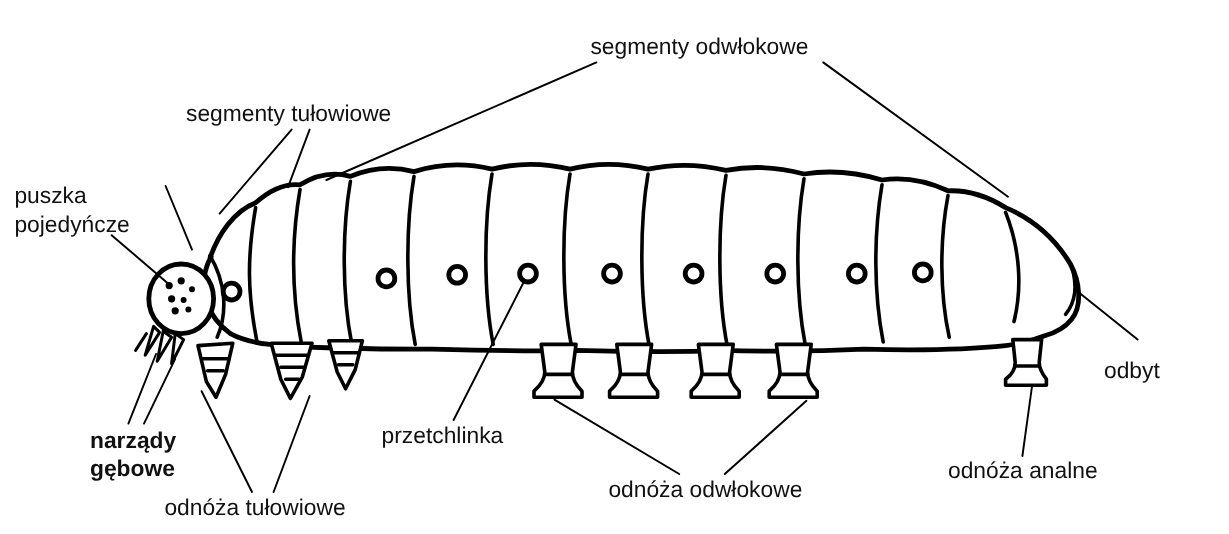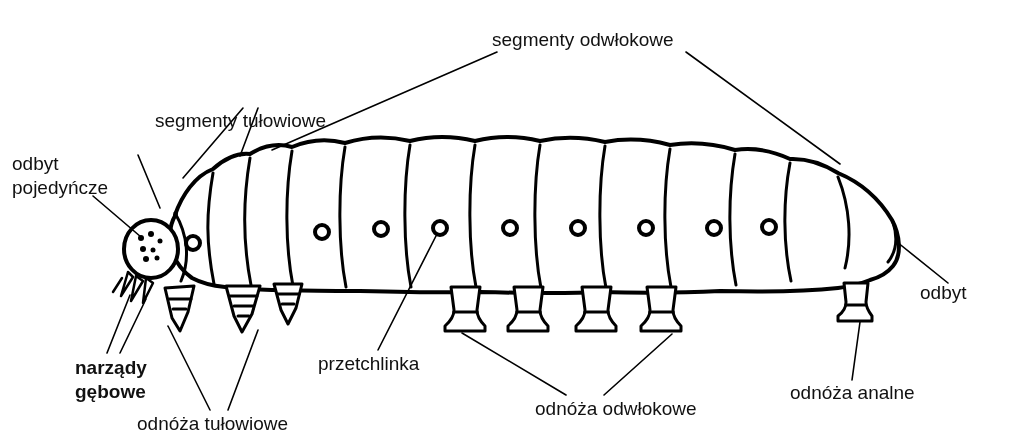--- a/index.html
+++ b/index.html
@@ -143,30 +143,30 @@
       <line x1="378" y1="350" x2="437" y2="234"></line>
       <line x1="566" y1="395" x2="462" y2="333"></line>
       <line x1="604" y1="395" x2="672" y2="334"></line>
       <line x1="852" y1="380" x2="860" y2="322"></line>
       <line x1="948" y1="283" x2="897" y2="242"></line>
     </g>
   </svg>
 
   <div class="lbl" style="left:492px; top:28px;">segmenty odwłokowe</div>
 
-  <div class="lbl" style="left:155px; top:84px;margin-top:25px;">segmenty tułowiowe</div>
+  <div class="lbl" style="left:155px; top:84px;">segmenty tułowiowe</div>
 
 
-  <div class="lbl wrap" style="left:12px; top:152px; width:112px;">odbyt pojedyńcze</div>
+  <div class="lbl wrap" style="left:12px; top:152px; width:112px;">puszka pojedyńcze</div>
 
   <div class="lbl wrap" style="left:75px; top:356px; width:96px;font-weight:bold;">narządy gębowe</div>
 
   <div class="lbl" style="left:137px; top:412px;">odnóża tułowiowe</div>
 
   <div class="lbl" style="left:318px; top:352px;">przetchlinka</div>
 
-  <div class="lbl" style="left:507px; top:397px;margin-left:28px;">odnóża odwłokowe</div>
+  <div class="lbl" style="left:507px; top:397px;">odnóża odwłokowe</div>
 
   <div class="lbl" style="left:790px; top:381px;">odnóża analne</div>
 
-  <div class="lbl" style="left:920px; top:281px;">odbyt</div>
+  <div class="lbl" style="left:920px; top:298px;">odbyt</div>
 
 </div>
 
 </body></html>

